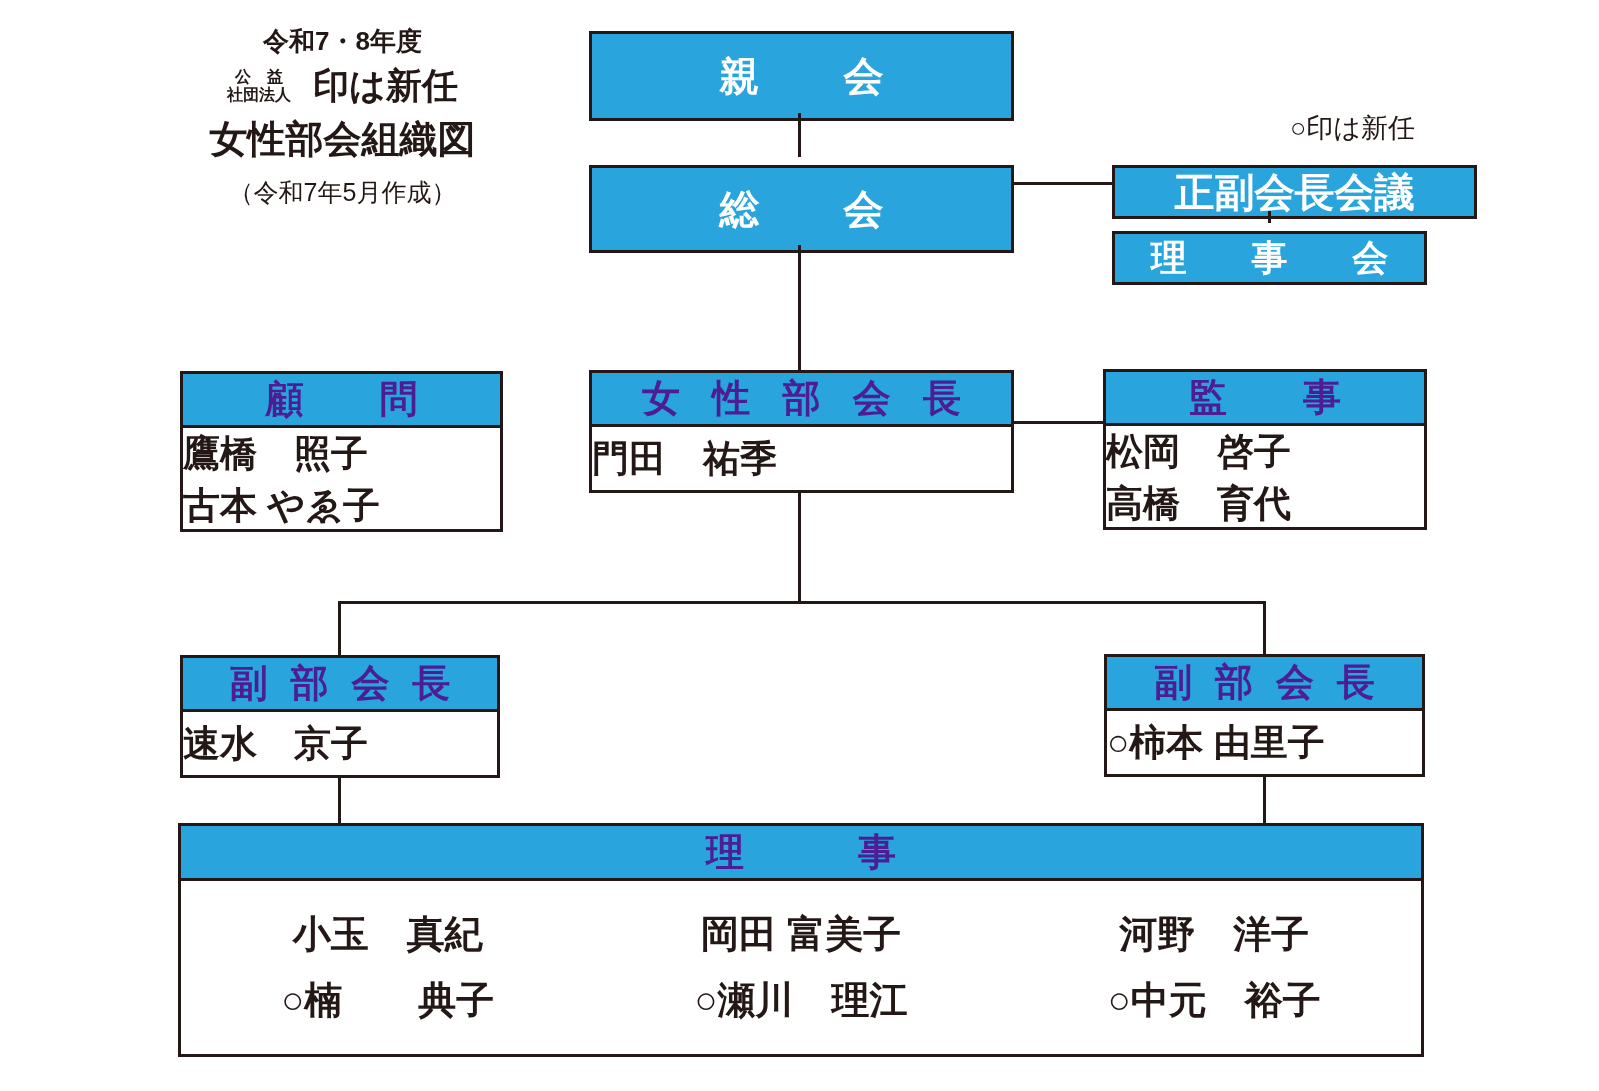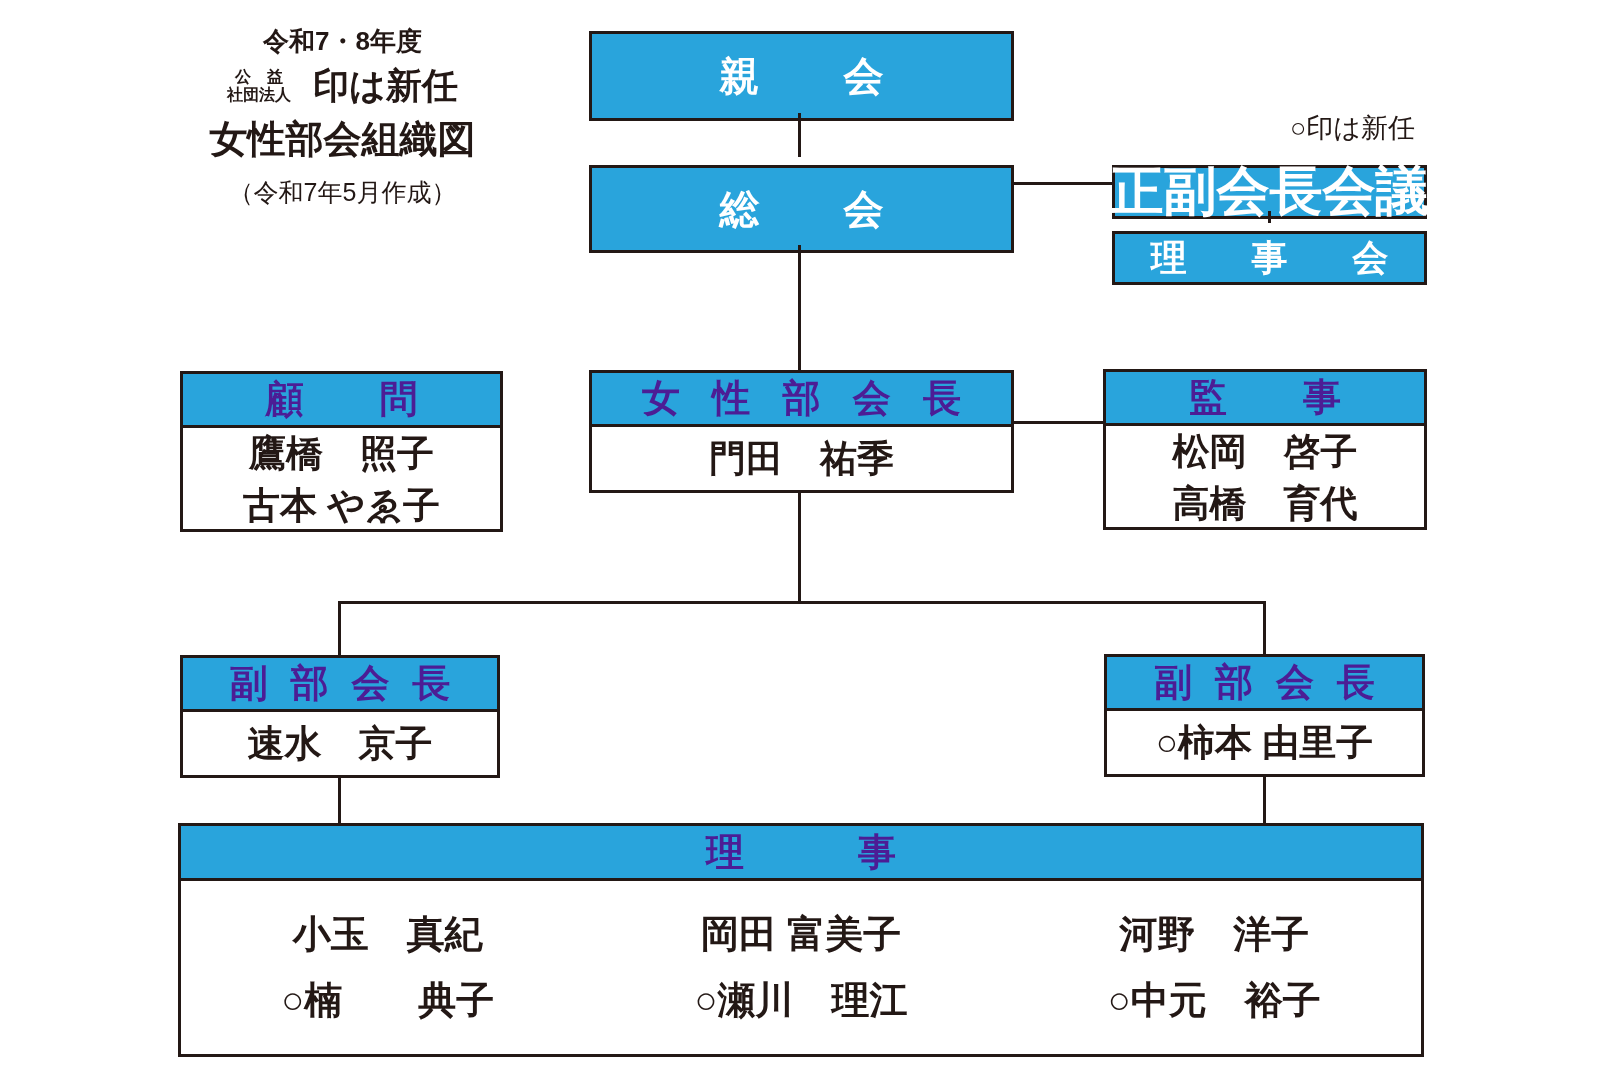--- a/index.html
+++ b/index.html
@@ -44,21 +44,21 @@
   .thead{
     box-sizing:border-box;height:54px;flex:0 0 54px;
     background:var(--accent);
     border-bottom:3px solid var(--ink);
     color:#4c1d95;font-size:38px;
     display:flex;align-items:center;justify-content:center;
     white-space:nowrap;
   }
   .tbody{
     flex:1;display:flex;flex-direction:column;
-    align-items:center;justify-content:center;
+    align-items:flex-start;justify-content:center;
     font-size:37px;line-height:52px;white-space:nowrap;
   }
   .dir-body{flex:1;display:flex;flex-direction:column;padding-top:20px;}
   .dir-row{display:flex;height:66px;align-items:center;}
   .dir-cell{flex:1;text-align:center;font-size:38px;white-space:nowrap;}
   
   .sp21{letter-spacing:2.1em;padding-left:2.1em;}
   .sp2{letter-spacing:2.0em;padding-left:2.0em;}
   .sp18{letter-spacing:1.8em;padding-left:1.8em;}
   .sp085{letter-spacing:.85em;padding-left:.85em;}
@@ -84,21 +84,21 @@
     <div class="t3">女性部会組織図</div>
     <div class="t4">（令和7年5月作成）</div>
   </div>
 
   <div class="legend">○印は新任</div>
 
   <div class="bluebox sp21" style="left:589px;top:23px;width:425px;height:90px;font-size:40px">親会</div>
 
   <div class="bluebox sp21" style="left:589px;top:157px;width:425px;height:88px;font-size:40px">総会</div>
 
-  <div class="bluebox" style="left:1112px;top:157px;width:315px;height:54px;font-size:53px">正副会長会議</div>
+  <div class="bluebox" style="left:1112px;top:157px;width:365px;height:54px;font-size:40px">正副会長会議</div>
 
   <div class="bluebox sp18" style="left:1112px;top:223px;width:315px;height:54px;font-size:36px">理事会</div>
 
   <div class="tbox" style="left:180px;top:371px;width:323px;height:161px">
     <div class="thead sp2">顧問</div>
     <div class="tbody">
       <div>鷹橋　照子</div>
       <div>古本 やゑ子</div>
     </div>
   </div>

